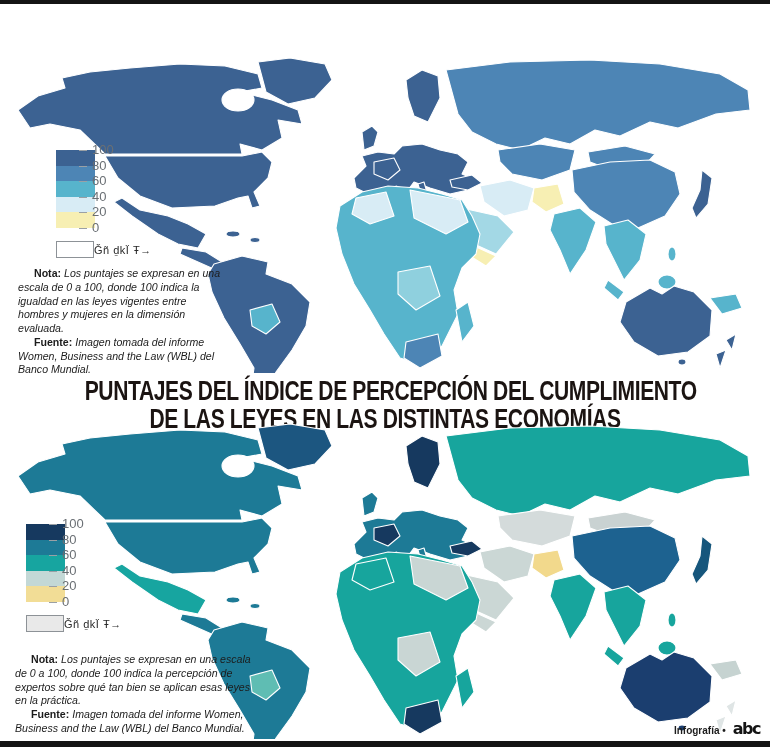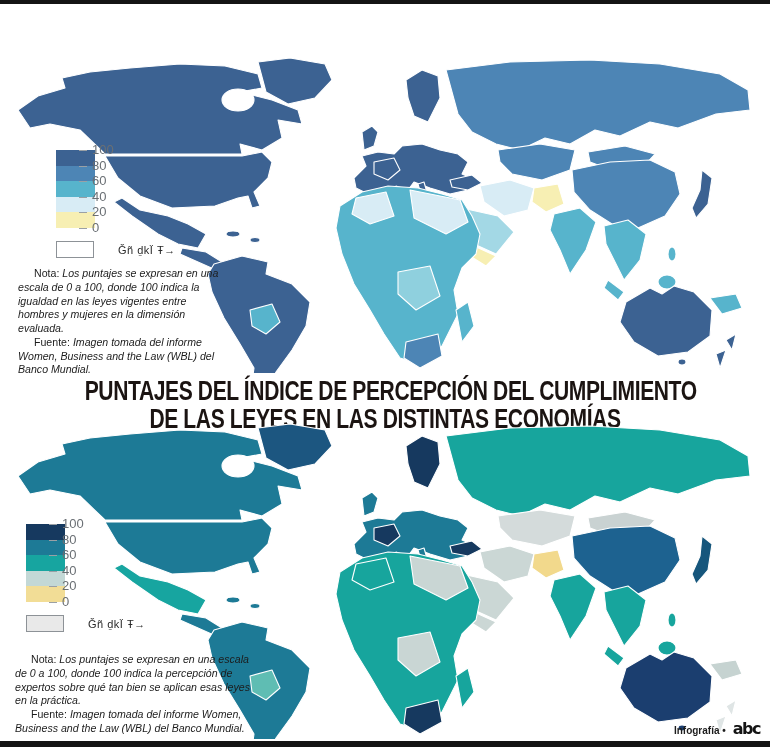--- a/index.html
+++ b/index.html
@@ -40,29 +40,29 @@
   .legend{position:absolute;width:120px;}
   #legend-1{left:46px;top:92px;}
   #legend-2{left:16px;top:100px;}
   .legend-scale{position:relative;height:78px;}
   .legend-swatches{position:absolute;left:0;top:0;width:39px;}
   .legend-swatch{width:39px;height:15.5px;}
   .legend-ticks{position:absolute;left:23px;top:-8px;}
   .legend-tick{height:15.5px;line-height:15.5px;font-size:13px;color:#6a6f74;white-space:nowrap;}
   .legend-tick::before{content:"";display:inline-block;width:8px;height:1px;background:#9aa0a5;
         vertical-align:middle;margin-right:5px;}
-  .legend-nodata{margin-top:13px;display:flex;align-items:center;gap:24px;}
+  .legend-nodata{margin-top:13px;display:flex;align-items:center;gap:0;}
   .nodata-box{width:38px;height:17px;border:1px solid #8d9297;box-sizing:border-box;}
   .nodata-label{font-size:11px;color:#2a2a2a;letter-spacing:0.5px;}
 
   .note{position:absolute;font-size:10.6px;line-height:1.3;color:#1c1c1c;margin:0;}
   #note-1{left:8px;top:209px;width:212px;}
   #note-2{left:5px;top:229px;width:238px;}
   .note p{margin:0;}
-  .note .nlabel{font-weight:400;font-style:normal;padding-left:16px;}
+  .note .nlabel{font-weight:700;font-style:normal;padding-left:16px;}
   .note .ntext{font-style:italic;}
 
   #credit{position:absolute;top:719px;right:10px;display:flex;align-items:baseline;gap:7px;}
   #credit-text{font-size:10px;font-weight:700;color:#1c1c1c;}
   #credit-logo{font-size:16px;font-weight:900;color:#141414;letter-spacing:-1.5px;
         font-family:"DejaVu Sans",sans-serif;}
 </style>
 </head>
 <body>
 

